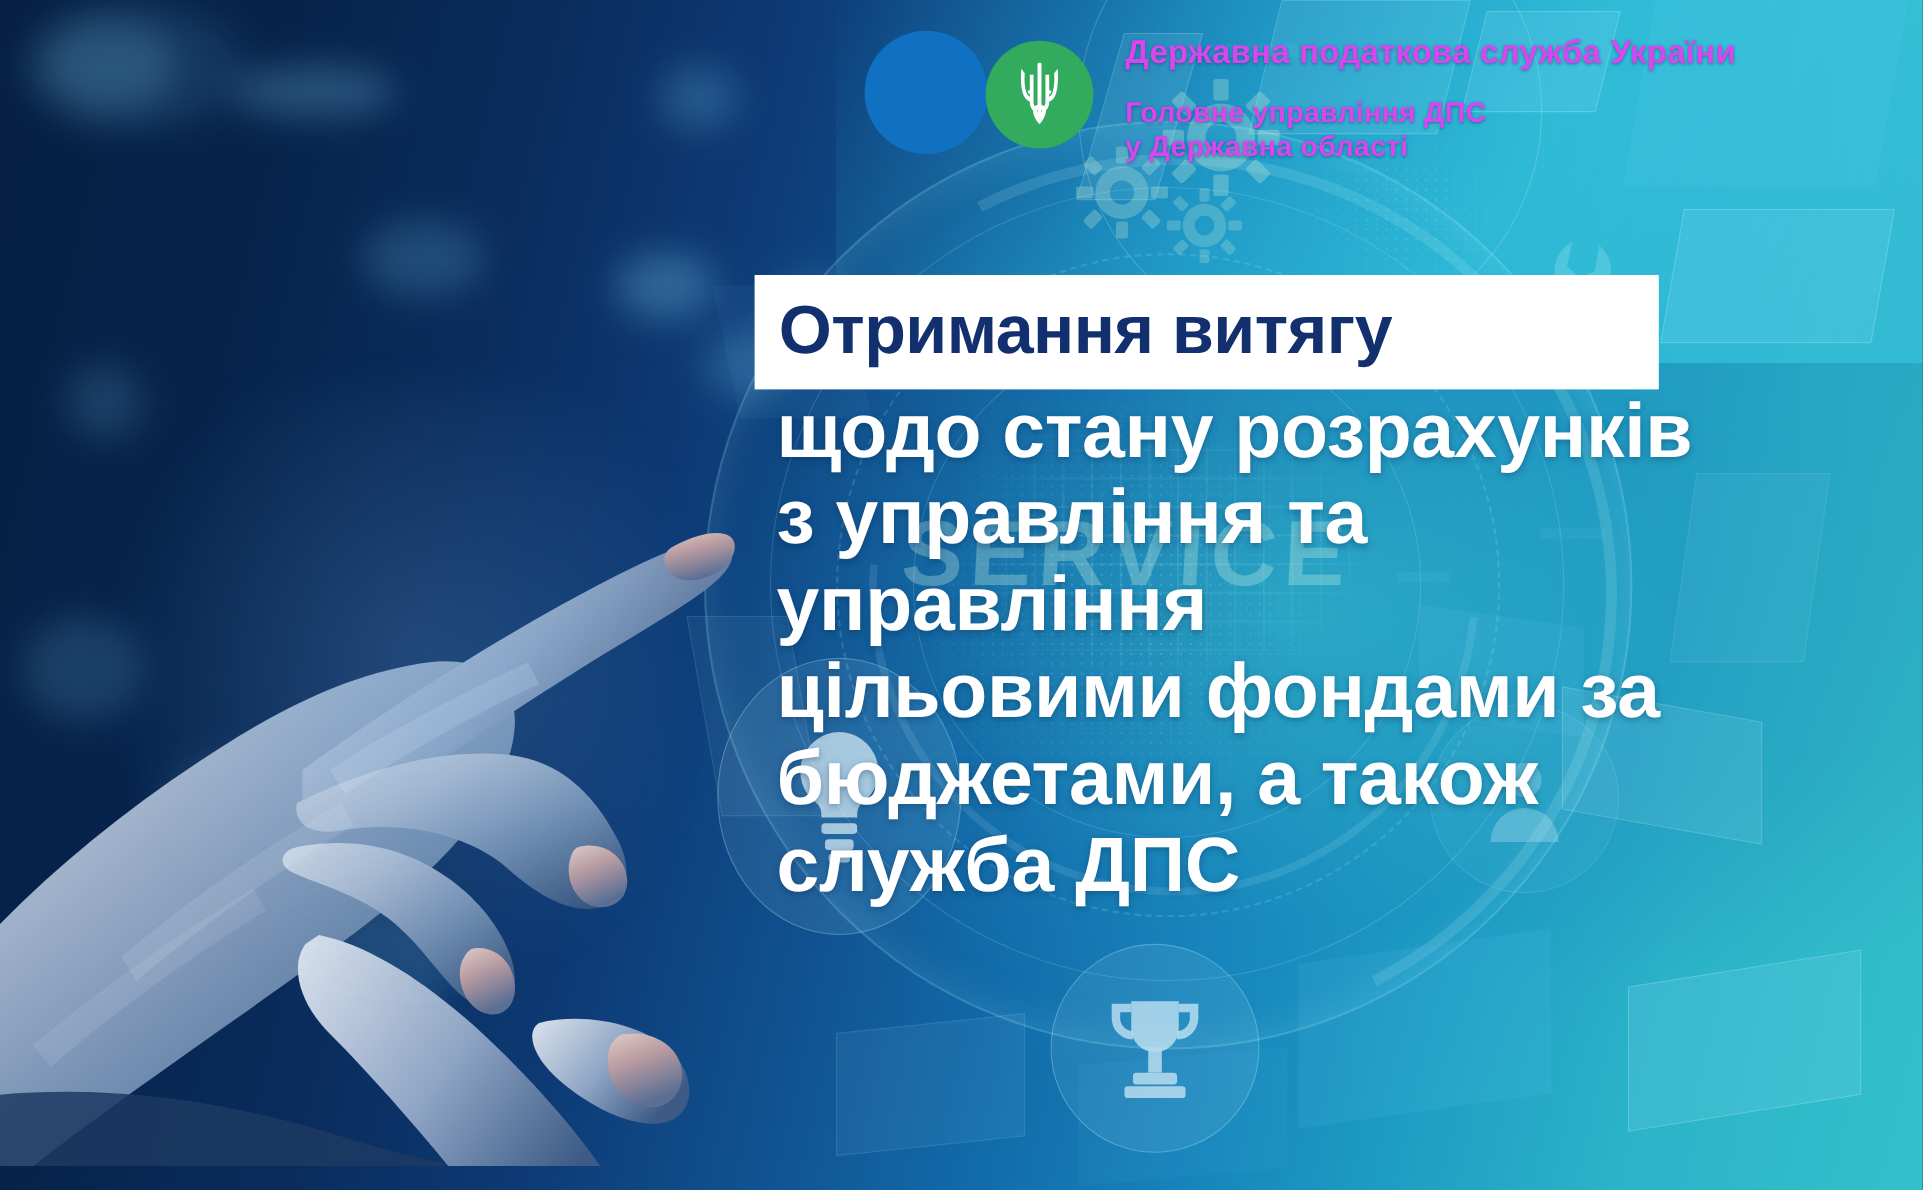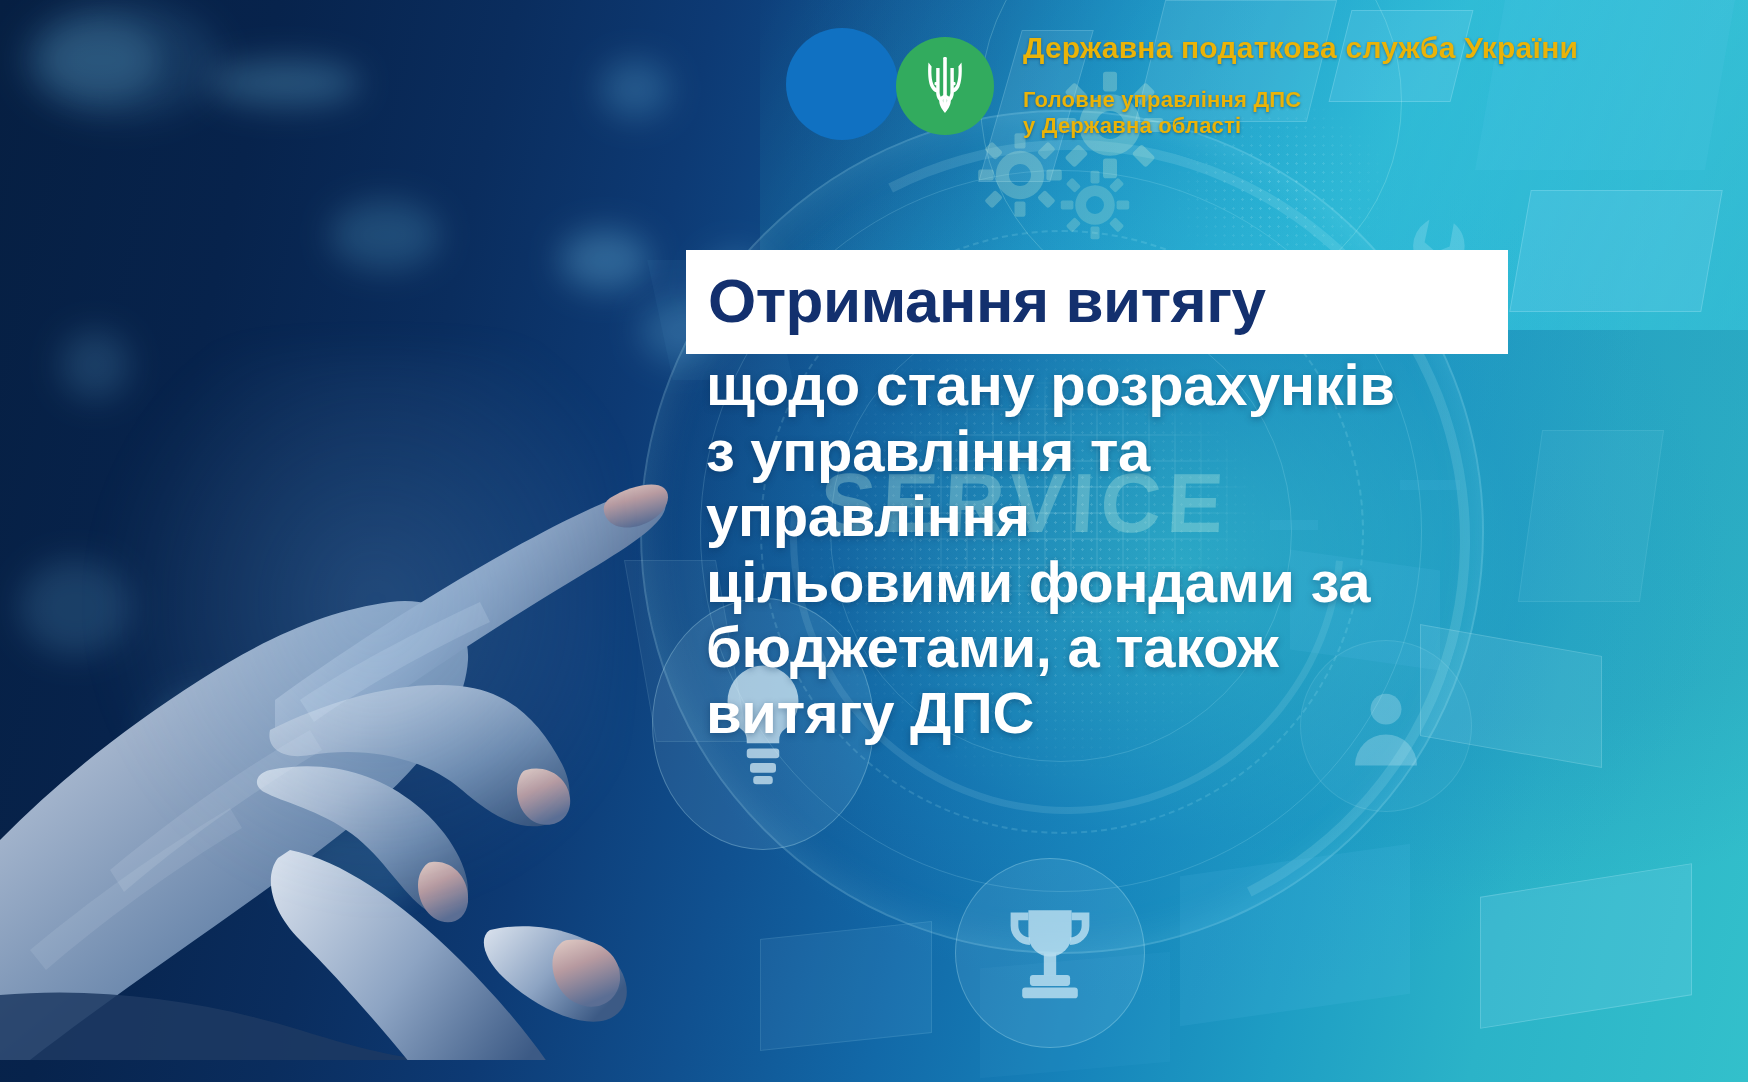--- a/index.html
+++ b/index.html
@@ -112,42 +112,42 @@
     background:radial-gradient(ellipse at 55% 45%, rgba(120,180,230,0.22), rgba(0,0,0,0) 70%);
     filter:blur(18px);
   }
 
   
   .logo-blue{position:absolute;border-radius:50%;}
   .logo-green{position:absolute;border-radius:50%;display:flex;align-items:center;justify-content:center;}
 
   
   .hdr{
-    position:absolute;color:#eab308;font-weight:bold;
+    position:absolute;color:#d946ef;font-weight:bold;
     text-shadow:0 1px 3px rgba(0,30,60,0.45);
     line-height:1.18;white-space:nowrap;
   }
   #hdr-line1{left:1023px;top:30px;font-size:30px;letter-spacing:.2px;}
-  #hdr-line2{left:1023px;top:87px;font-size:22px;letter-spacing:.2px;}
+  #hdr-line2{left:1023px;top:87px;font-size:26px;letter-spacing:.2px;}
 
   
   #title-box{
     position:absolute;left:686px;top:250px;width:822px;height:104px;
     background:#ffffff;
   }
   #title-text{
     position:absolute;left:708px;top:268px;width:820px;
     color:#13306e;font-size:62px;font-weight:bold;line-height:1.05;
     letter-spacing:-0.5px;white-space:nowrap;
   }
 
   
   #body-text{
     position:absolute;left:706px;top:352px;width:828px;
-    color:#ffffff;font-size:58px;font-weight:bold;line-height:1.13;
+    color:#ffffff;font-size:70px;font-weight:bold;line-height:1.13;
     letter-spacing:-0.3px;
     text-shadow:0 2px 7px rgba(0,40,80,0.38);
   }
   #body-text div{white-space:nowrap;}
 </style>
 </head>
 <body>
 
 <div id="stage">
 
@@ -348,16 +348,16 @@
 
   <div id="title-box"></div>
   <div id="title-text">Отримання витягу</div>
 
   <div id="body-text">
     <div>щодо стану розрахунків</div>
     <div>з управління та</div>
     <div>управління</div>
     <div>цільовими фондами за</div>
     <div>бюджетами, а також</div>
-    <div>витягу ДПС</div>
+    <div>служба ДПС</div>
   </div>
 
 </div>
 
 </body></html>

